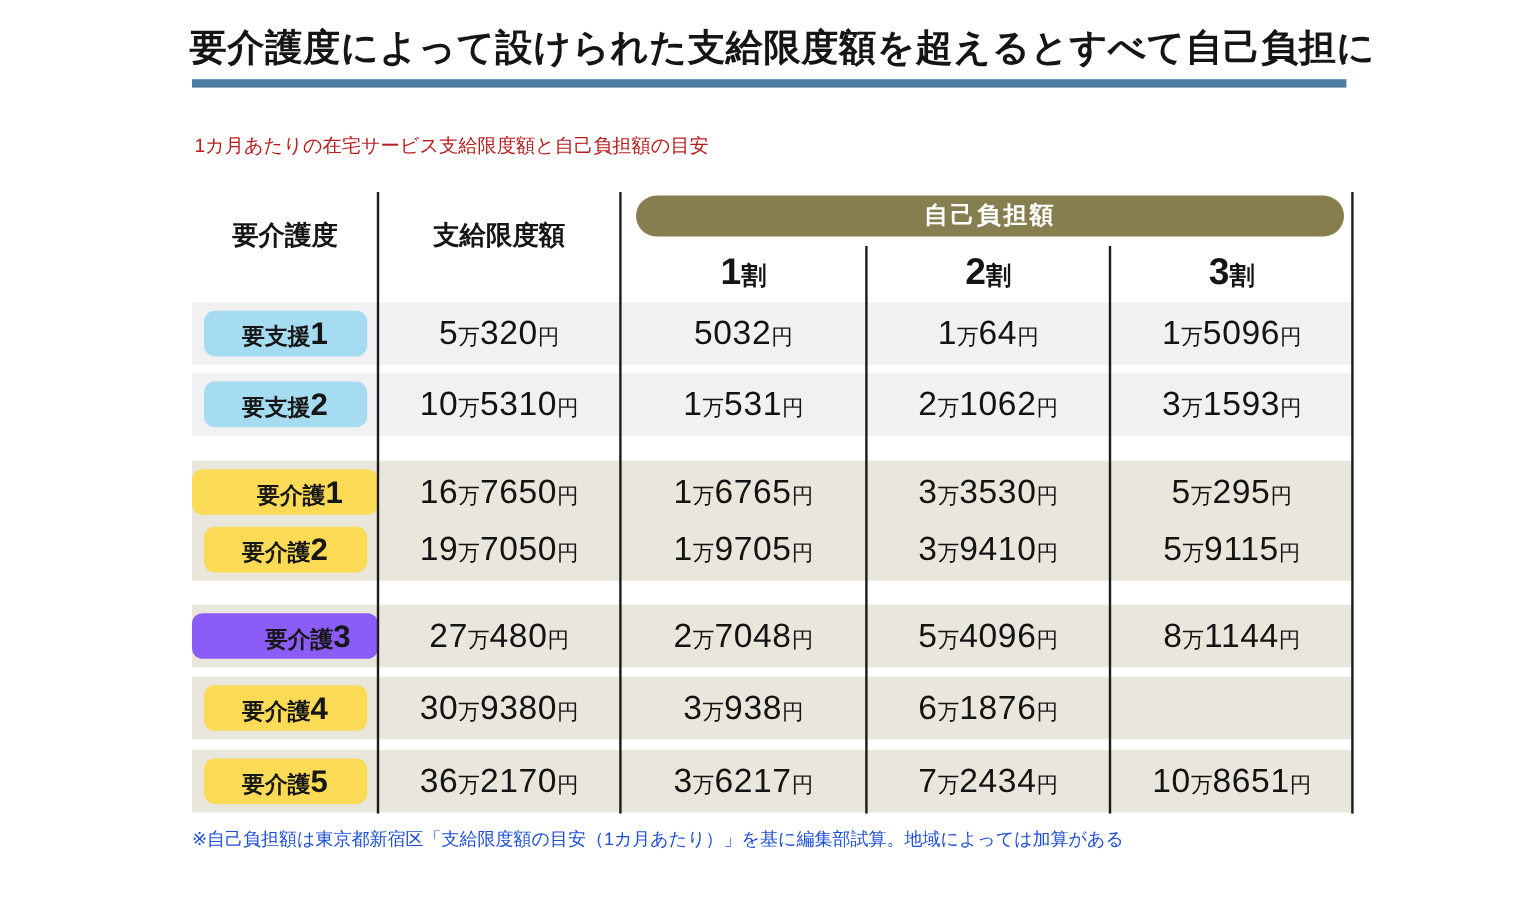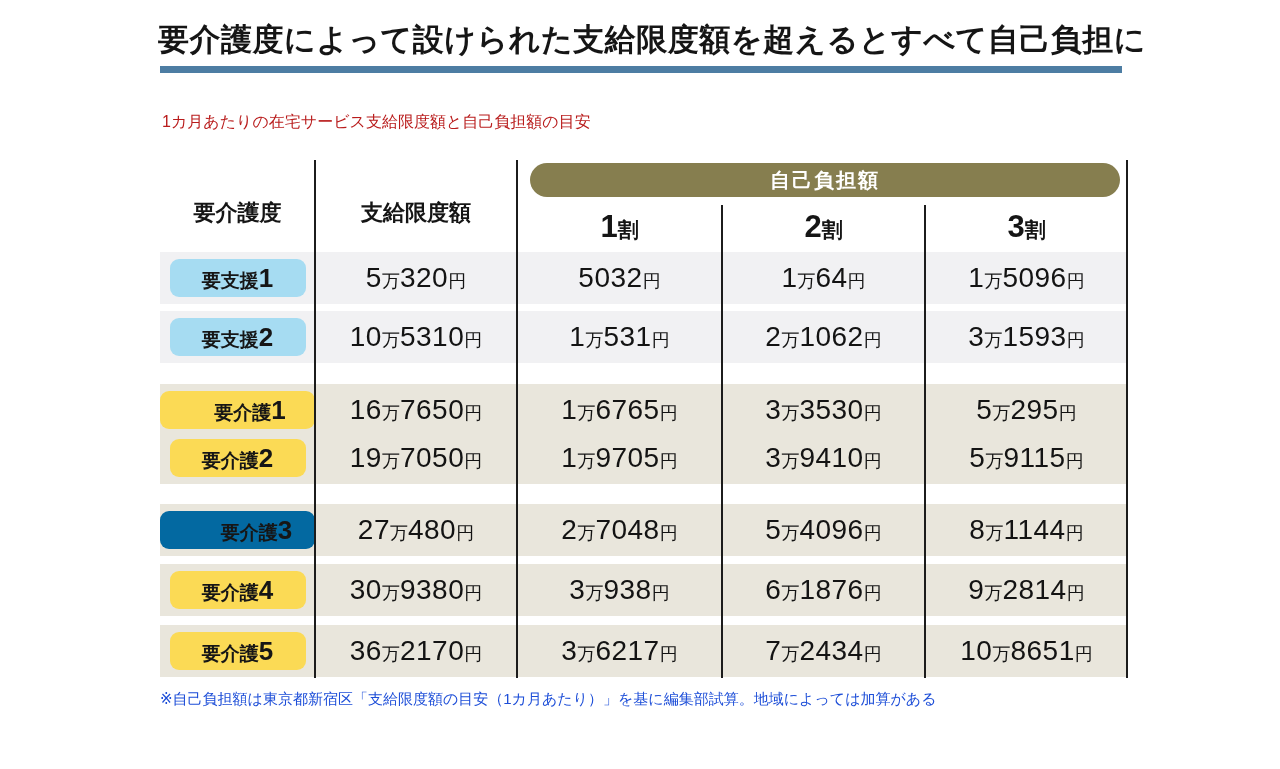--- a/index.html
+++ b/index.html
@@ -19,21 +19,21 @@
     position:absolute;left:160px;top:66px;width:962px;height:7px;
   }
 
   
   #subtitle{
     position:absolute;left:162px;top:112px;font-size:16px;font-weight:500;color:#b91c1c;
   }
 
   
   .col-header{
-    position:absolute;top:197px;height:32px;line-height:32px;text-align:center;
+    position:absolute;top:180px;height:32px;line-height:32px;text-align:center;
     font-size:22px;font-weight:bold;color:#151515;
   }
   #hdr-care-level{left:160px;width:155px;}
   #hdr-limit{left:315px;width:202px;}
 
   
   #copay-pill{
     position:absolute;left:530px;top:163px;width:590px;height:34px;
     border-radius:17px;text-align:center;line-height:34px;
     color:#ffffff;font-size:20px;font-weight:bold;letter-spacing:2px;
@@ -136,35 +136,34 @@
     <div class="cell c0">
       <span class="badge" style="background: rgb(251, 218, 85);"><span class="kanji">要</span><span class="kanji">介</span><span class="kanji">護</span><span class="num">2</span></span>
     </div>
     <div class="cell c1 amount"><span class="num">1</span><span class="num">9</span><span class="kanji">万</span><span class="num">7</span><span class="num">0</span><span class="num">5</span><span class="num">0</span><span class="kanji">円</span></div>
     <div class="cell c2 amount"><span class="num">1</span><span class="kanji">万</span><span class="num">9</span><span class="num">7</span><span class="num">0</span><span class="num">5</span><span class="kanji">円</span></div>
     <div class="cell c3 amount"><span class="num">3</span><span class="kanji">万</span><span class="num">9</span><span class="num">4</span><span class="num">1</span><span class="num">0</span><span class="kanji">円</span></div>
     <div class="cell c4 amount"><span class="num">5</span><span class="kanji">万</span><span class="num">9</span><span class="num">1</span><span class="num">1</span><span class="num">5</span><span class="kanji">円</span></div>
   </div>
       <div class="row" style="top: 504px; background: rgb(233, 230, 220);">
     <div class="cell c0">
-      <span class="badge" style="background: #0369a1; padding-left: 38px;"><span class="kanji">要</span><span class="kanji">介</span><span class="kanji">護</span><span class="num">3</span></span>
+      <span class="badge" style="background: #8b5cf6; padding-left: 38px;"><span class="kanji">要</span><span class="kanji">介</span><span class="kanji">護</span><span class="num">3</span></span>
     </div>
     <div class="cell c1 amount"><span class="num">2</span><span class="num">7</span><span class="kanji">万</span><span class="num">4</span><span class="num">8</span><span class="num">0</span><span class="kanji">円</span></div>
     <div class="cell c2 amount"><span class="num">2</span><span class="kanji">万</span><span class="num">7</span><span class="num">0</span><span class="num">4</span><span class="num">8</span><span class="kanji">円</span></div>
     <div class="cell c3 amount"><span class="num">5</span><span class="kanji">万</span><span class="num">4</span><span class="num">0</span><span class="num">9</span><span class="num">6</span><span class="kanji">円</span></div>
     <div class="cell c4 amount"><span class="num">8</span><span class="kanji">万</span><span class="num">1</span><span class="num">1</span><span class="num">4</span><span class="num">4</span><span class="kanji">円</span></div>
   </div>
       <div class="row" style="top: 564px; background: rgb(233, 230, 220);">
     <div class="cell c0">
       <span class="badge" style="background: rgb(251, 218, 85);"><span class="kanji">要</span><span class="kanji">介</span><span class="kanji">護</span><span class="num">4</span></span>
     </div>
     <div class="cell c1 amount"><span class="num">3</span><span class="num">0</span><span class="kanji">万</span><span class="num">9</span><span class="num">3</span><span class="num">8</span><span class="num">0</span><span class="kanji">円</span></div>
     <div class="cell c2 amount"><span class="num">3</span><span class="kanji">万</span><span class="num">9</span><span class="num">3</span><span class="num">8</span><span class="kanji">円</span></div>
     <div class="cell c3 amount"><span class="num">6</span><span class="kanji">万</span><span class="num">1</span><span class="num">8</span><span class="num">7</span><span class="num">6</span><span class="kanji">円</span></div>
-    <div class="cell c4 amount"><span class="num">9</span><span class="kanji">万</span><span class="num">2</span><span class="num">8</span><span class="num">1</span><span class="num">4</span><span class="kanji">円</span></div>
   </div>
       <div class="row" style="top: 625px; background: rgb(233, 230, 220);">
     <div class="cell c0">
       <span class="badge" style="background: rgb(251, 218, 85);"><span class="kanji">要</span><span class="kanji">介</span><span class="kanji">護</span><span class="num">5</span></span>
     </div>
     <div class="cell c1 amount"><span class="num">3</span><span class="num">6</span><span class="kanji">万</span><span class="num">2</span><span class="num">1</span><span class="num">7</span><span class="num">0</span><span class="kanji">円</span></div>
     <div class="cell c2 amount"><span class="num">3</span><span class="kanji">万</span><span class="num">6</span><span class="num">2</span><span class="num">1</span><span class="num">7</span><span class="kanji">円</span></div>
     <div class="cell c3 amount"><span class="num">7</span><span class="kanji">万</span><span class="num">2</span><span class="num">4</span><span class="num">3</span><span class="num">4</span><span class="kanji">円</span></div>
     <div class="cell c4 amount"><span class="num">1</span><span class="num">0</span><span class="kanji">万</span><span class="num">8</span><span class="num">6</span><span class="num">5</span><span class="num">1</span><span class="kanji">円</span></div>
   </div>

